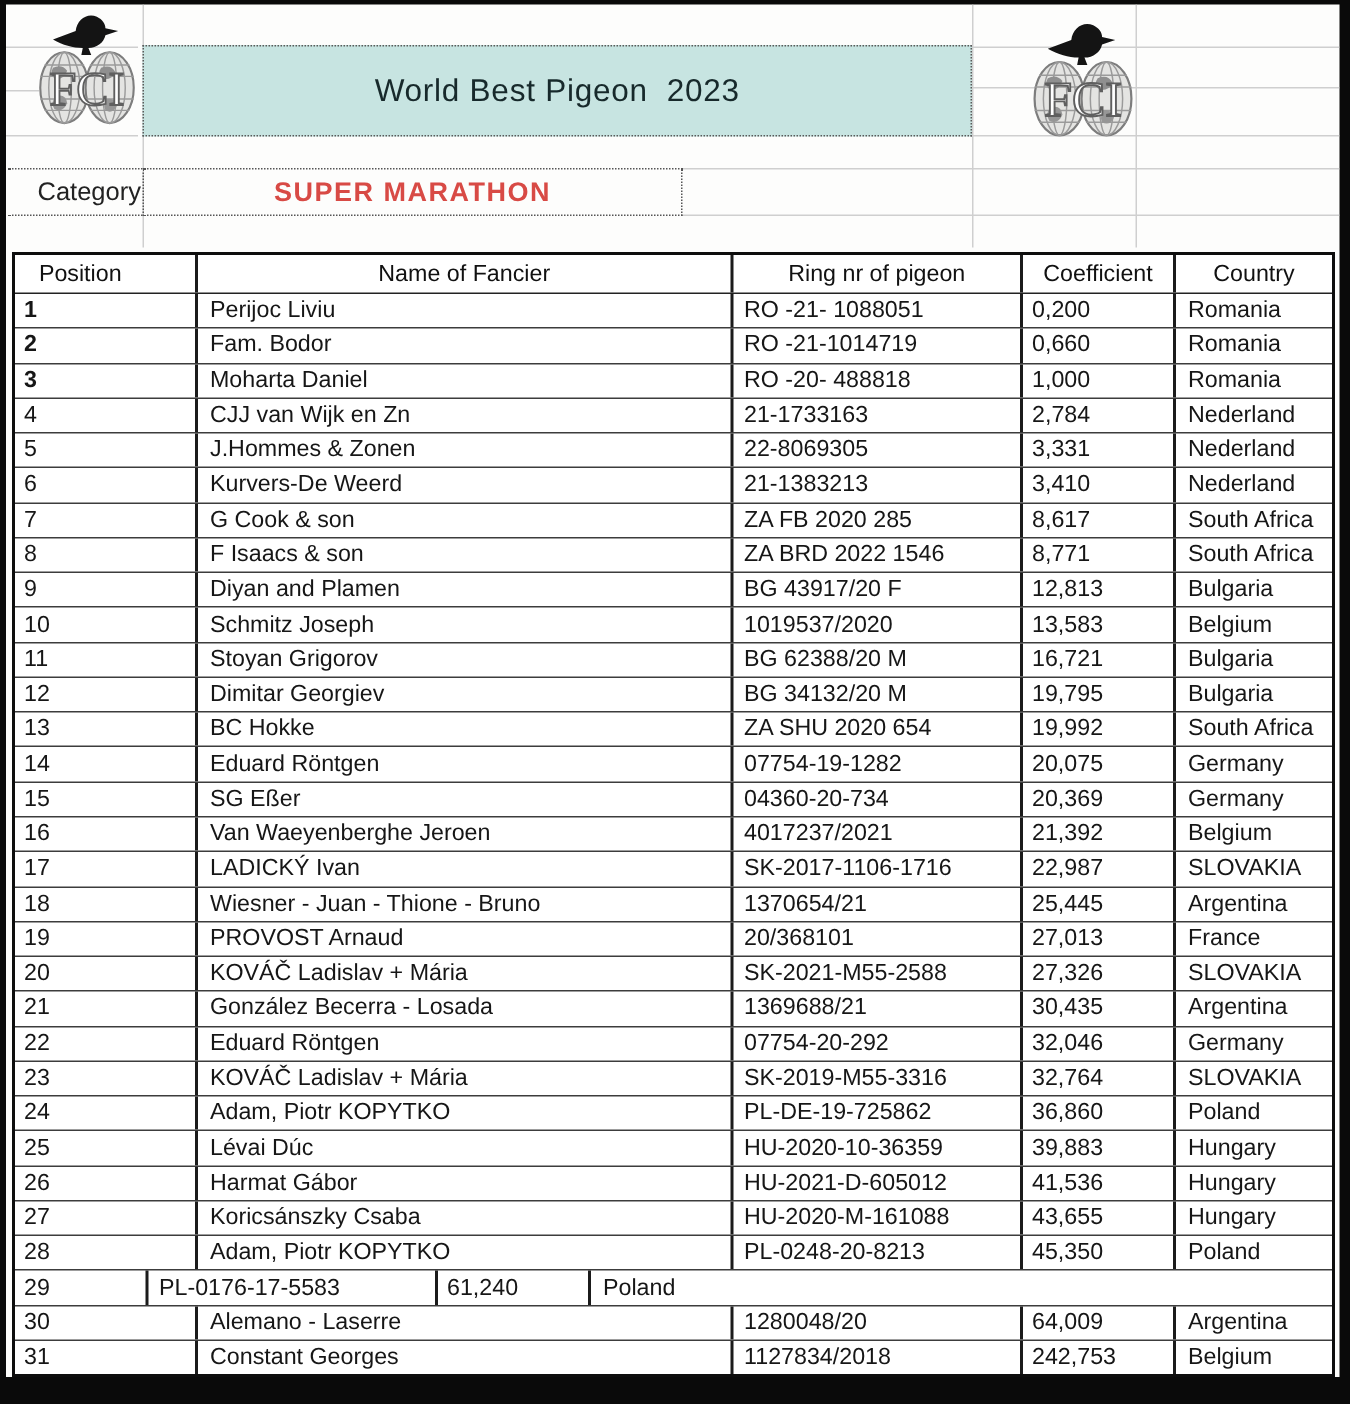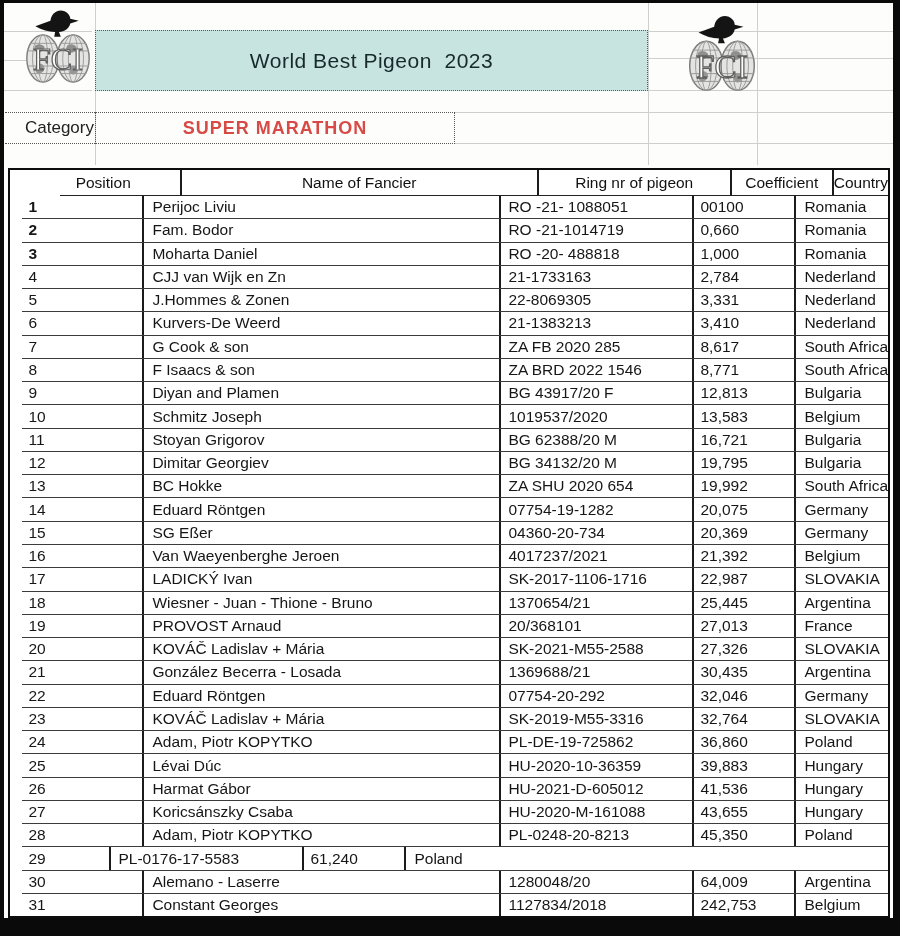--- a/index.html
+++ b/index.html
@@ -38,21 +38,21 @@
   .cat-value{
     width:360px;box-sizing:border-box;border:1px dotted #555;
     display:flex;align-items:center;justify-content:center;
     font-size:18px;font-weight:bold;color:var(--cat-red,#d84a45);
     letter-spacing:1px;
   }
   
   .rtable{
     position:absolute;left:4px;top:165px;width:882px;height:750px;
     border:2px solid #0d0d0d;box-sizing:border-box;
-    display:flex;flex-direction:column;background:#fff;align-items:flex-end;
+    display:flex;flex-direction:column;background:#fff;
   }
   .thead{display:flex;height:25px;flex:0 0 25px;border-bottom:1px solid #222;}
   .tbody{display:flex;flex-direction:column;flex:1;}
   .trow{display:flex;flex:1;border-top:1px solid #3c3c3c;}
   .trow:first-child{border-top:none;}
   .cell{
     box-sizing:border-box;overflow:hidden;white-space:nowrap;
     display:flex;align-items:center;
     font-size:15.5px;color:#161616;
   }
@@ -135,21 +135,21 @@
       <div class="cell c-name">Name of Fancier</div>
       <div class="cell c-ring">Ring nr of pigeon</div>
       <div class="cell c-coef">Coefficient</div>
       <div class="cell c-country">Country</div>
     </div>
     <div class="tbody">
         <div class="trow">
           <div class="cell c-pos bold">1</div>
           <div class="cell c-name">Perijoc Liviu</div>
           <div class="cell c-ring">RO -21- 1088051</div>
-          <div class="cell c-coef">00100</div>
+          <div class="cell c-coef">0,200</div>
           <div class="cell c-country">Romania</div>
         </div>
         <div class="trow">
           <div class="cell c-pos bold">2</div>
           <div class="cell c-name">Fam. Bodor</div>
           <div class="cell c-ring">RO -21-1014719</div>
           <div class="cell c-coef">0,660</div>
           <div class="cell c-country">Romania</div>
         </div>
         <div class="trow">

